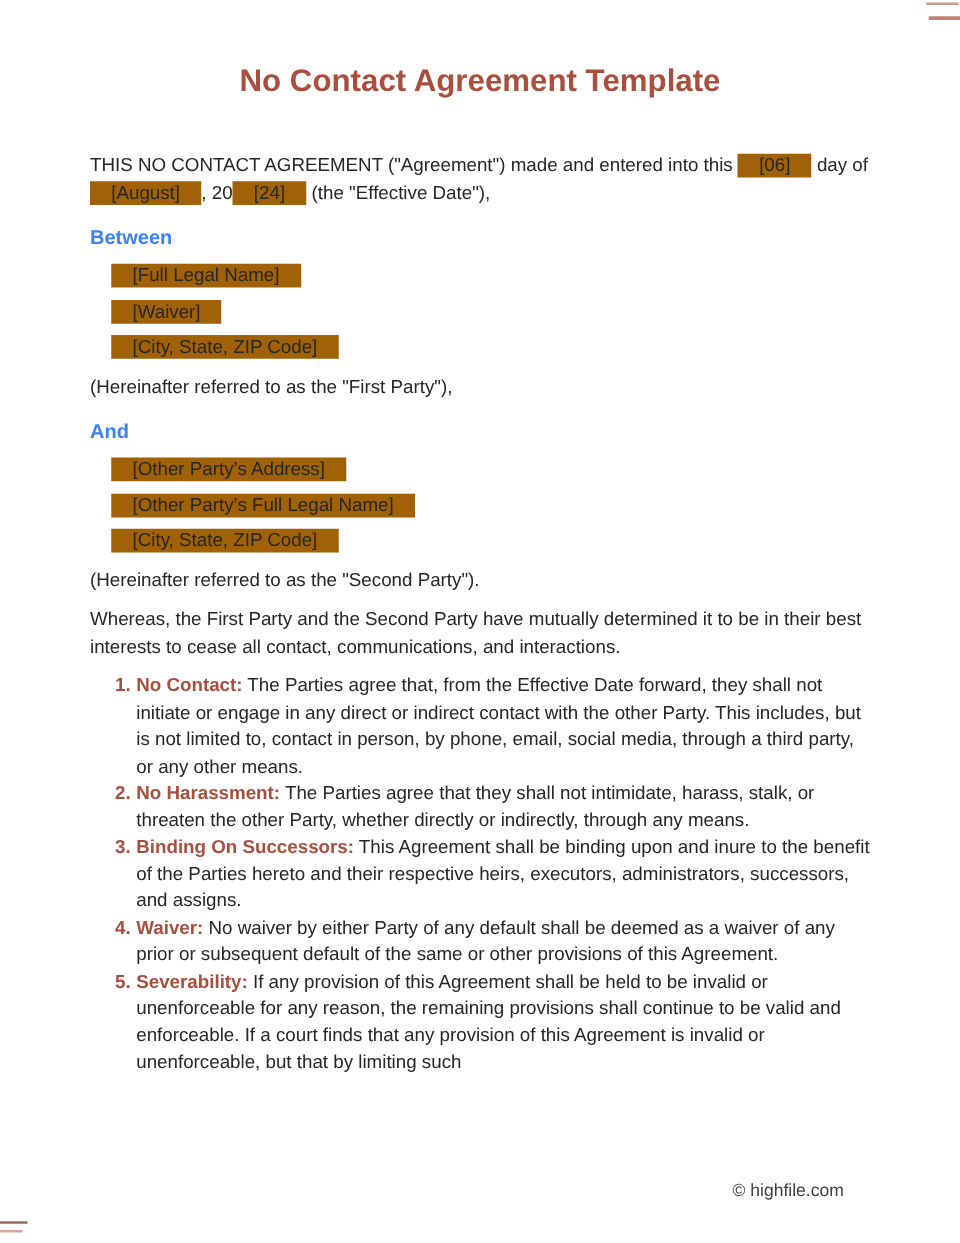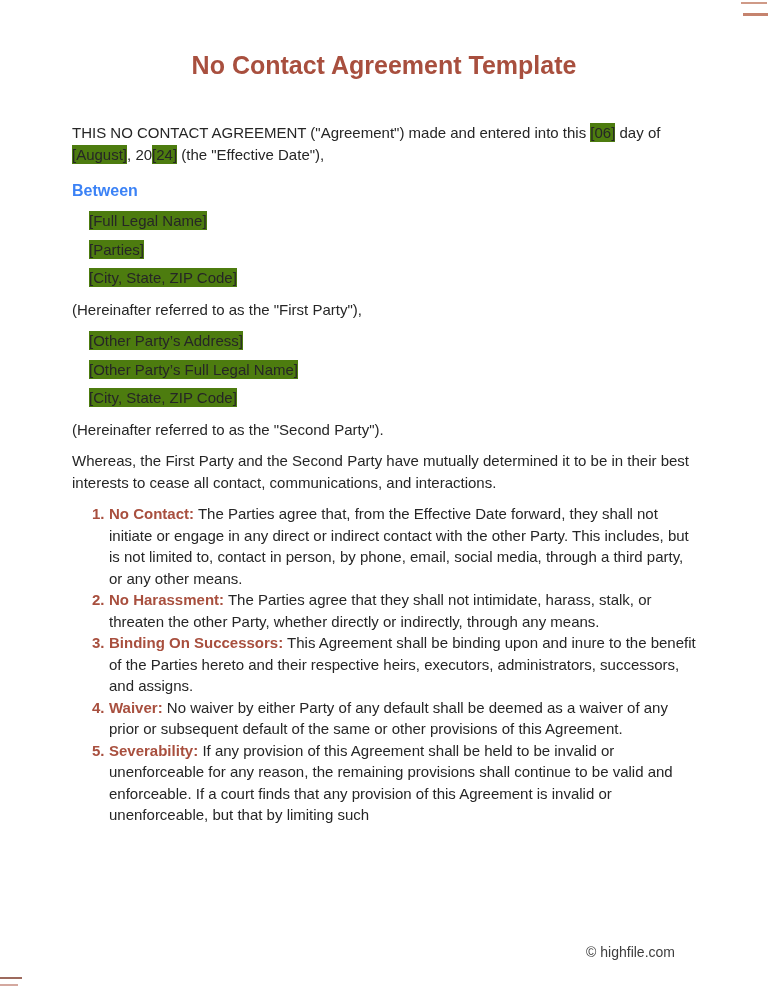--- a/index.html
+++ b/index.html
@@ -33,22 +33,22 @@
     line-height: 1.2;
     font-weight: bold;
     color: #3b82f6;
   }
   p.party-line {
     margin: 7px 17px;
     font-size: 15px;
     line-height: 21.5px;
   }
   .hl {
-    background: #4d7c0f;
-    padding: 1px 0;
+    background: #a16207;
+    padding: 1px 17px;
   }
   ol.clauses {
     list-style: none;
     margin: 10px 0 0 0;
     padding: 0 0 0 37px;
     font-size: 15px;
     line-height: 21.5px;
   }
   ol.clauses li { position: relative; margin: 0; }
   .clause-num {
@@ -85,25 +85,26 @@
 
   <div class="content">
 
     <h1 class="doc-title">No Contact Agreement Template</h1>
 
     <p class="body-par"><span>THIS NO CONTACT AGREEMENT ("Agreement") made and entered into this </span><span class="hl">[06]</span><span> day of </span><span class="hl">[August]</span><span>, 20</span><span class="hl">[24]</span><span> (the "Effective Date"),</span></p>
 
     <h2 class="section-heading">Between</h2>
 
     <p class="party-line"><span class="hl">[Full Legal Name]</span></p>
-    <p class="party-line"><span class="hl">[Parties]</span></p>
+    <p class="party-line"><span class="hl">[Waiver]</span></p>
     <p class="party-line"><span class="hl">[City, State, ZIP Code]</span></p>
 
     <p class="body-par">(Hereinafter referred to as the "First Party"),</p>
 
+    <h2 class="section-heading">And</h2>
 
     <p class="party-line"><span class="hl">[Other Party’s Address]</span></p>
     <p class="party-line"><span class="hl">[Other Party’s Full Legal Name]</span></p>
     <p class="party-line"><span class="hl">[City, State, ZIP Code]</span></p>
 
     <p class="body-par">(Hereinafter referred to as the "Second Party").</p>
 
     <p class="body-par">Whereas, the First Party and the Second Party have mutually determined it to be in their best interests to cease all contact, communications, and interactions.</p>
 
 

